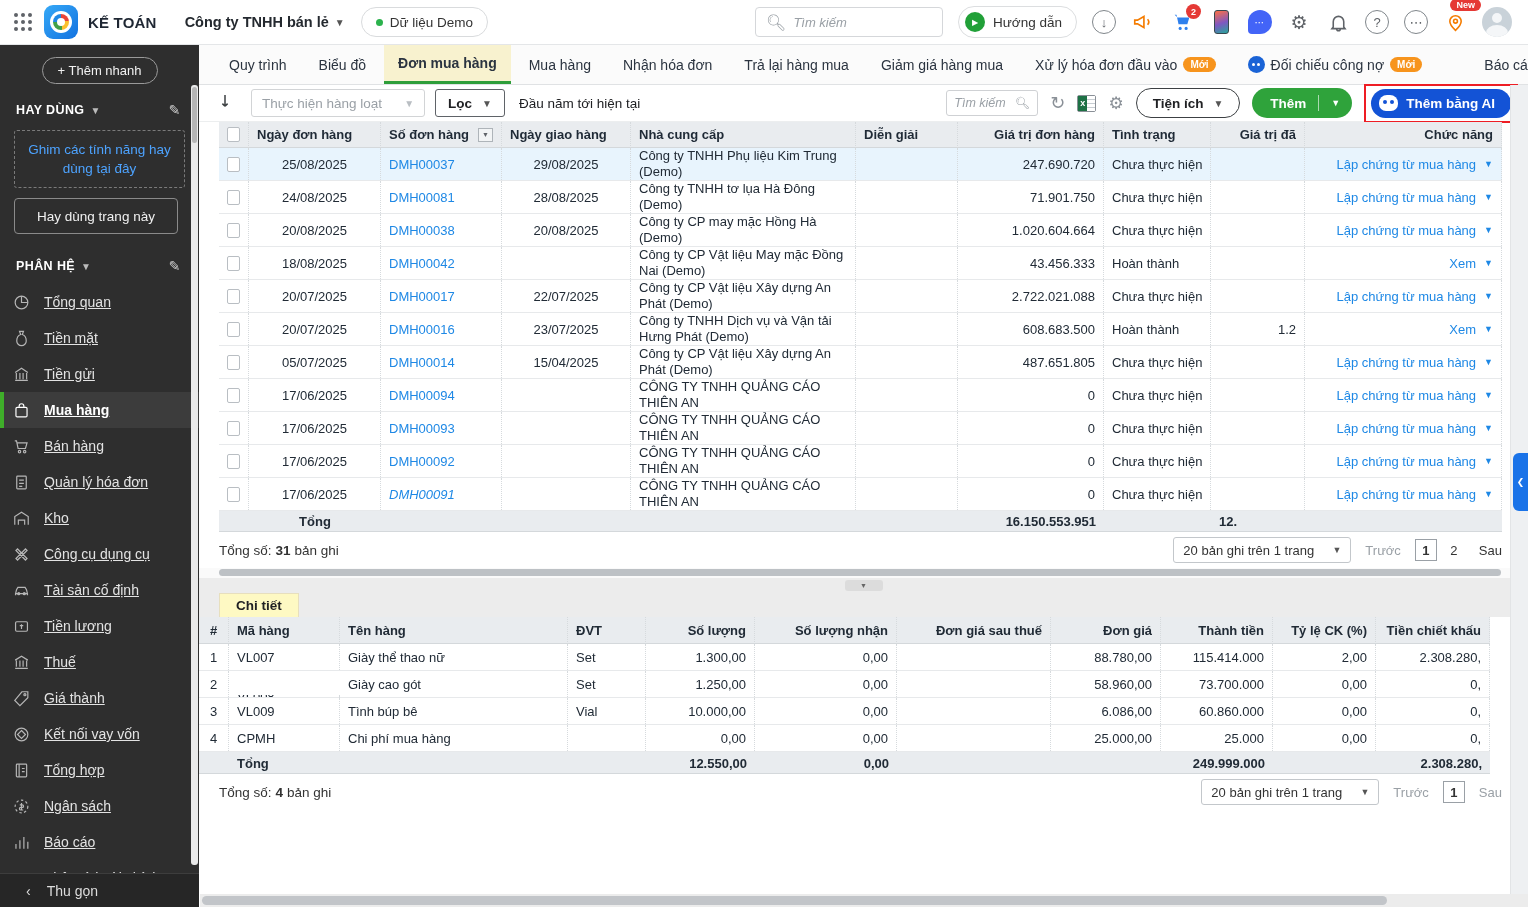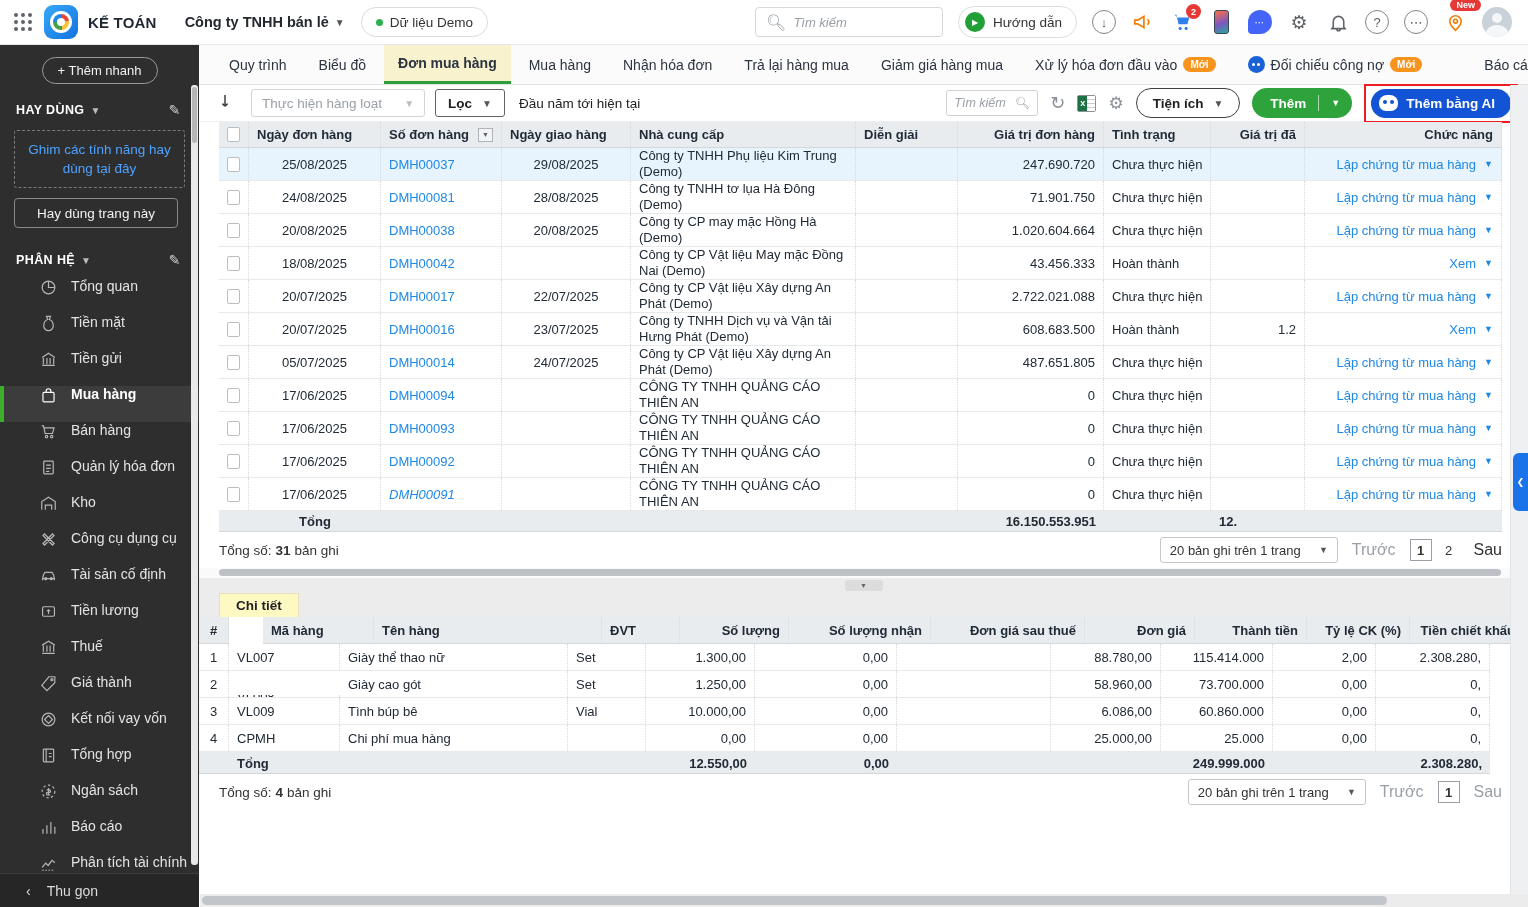--- a/index.html
+++ b/index.html
@@ -38,23 +38,23 @@
 
   
   .sidebar { position:absolute; top:45px; left:0; width:199px; height:862px; background:#2e2e2e; color:#e6e6e6; z-index:20; }
   .sb-scroll { position:absolute; top:40px; right:1px; width:7px; height:780px; background:#e9e9e9; border-radius:3px; }
   .sb-scroll i { position:absolute; top:2px; left:1px; width:5px; height:56px; background:#b5b5b5; border-radius:3px; }
   .quick-add { display:block; margin:12px auto 8px; width:116px; height:27px; border:1px solid #9a9a9a; border-radius:15px; background:transparent; color:#f1f1f1; font-size:13px; cursor:pointer; font-family:inherit; }
   .sb-head { display:flex; align-items:center; padding:10px 18px 6px 16px; font-size:12.5px; font-weight:bold; letter-spacing:.4px; color:#fff; }
   .sb-head .caret { color:#bbb; margin-left:6px; }
   .sb-head .pencil { margin-left:auto; color:#cfcfcf; font-size:14px; cursor:pointer; }
   .pin-box { margin:6px 14px; border:1px dashed #7a7a7a; border-radius:3px; padding:9px 6px; text-align:center; font-size:13.5px; color:#4da3ff; line-height:19px; }
-  .pin-page-btn { display:block; margin:10px 14px 14px; width:164px; height:30px; border:1px solid #8a8a8a; border-radius:4px; background:transparent; color:#f1f1f1; font-size:13.5px; cursor:pointer; font-family:inherit; }
+  .pin-page-btn { display:block; margin:10px 14px 14px; width:164px; height:36px; border:1px solid #8a8a8a; border-radius:4px; background:transparent; color:#f1f1f1; font-size:13.5px; cursor:pointer; font-family:inherit; }
   .sb-menu { margin-top:4px; }
-  .side-item { display:flex; gap:13px; height:36px; padding-left:35px; font-size:14px; color:#e3e3e3; cursor:pointer; border-left:4px solid transparent; }
+  .side-item { display:flex; align-items:center; gap:13px; height:36px; padding-left:8px; font-size:14px; color:#e3e3e3; cursor:pointer; border-left:4px solid transparent;text-decoration:underline; }
   .side-item .s-ico { width:19px; height:19px; color:#b6b6b6; flex:0 0 19px; }
   .side-item .s-ico svg { width:19px; height:19px; display:block; }
   .side-item.active { background:#3c3c3c; border-left:4px solid #3fae2a; color:#fff; font-weight:bold; }
   .side-item.active .s-ico { color:#fff; }
   .collapse-bar { position:absolute; bottom:0; left:0; width:199px; height:34px; background:#262626; border-top:1px solid #3d3d3d; display:flex; align-items:center; gap:16px; padding-left:26px; font-size:14px; color:#ddd; cursor:pointer; }
 
   
   .main { position:absolute; top:45px; left:199px; width:1329px; height:862px; background:#fff; }
 
   
@@ -107,21 +107,21 @@
   .action-link .dd { font-size:9px; }
   .filter-box { margin-left:auto; width:15px; height:14px; border:1px solid #aeb4b9; background:#f2f4f5; color:#5f6368; font-size:7px; display:flex; align-items:center; justify-content:center; cursor:pointer; }
   .totals-row { display:flex; width:1283px; height:21px; background:#e9ecef; border-bottom:1px solid #d4d8db; font-weight:bold; font-size:13px; color:#1f2a36; }
   .totals-row .t-cell { height:21px; }
 
   .records-row { display:flex; align-items:center; height:36px; padding:0 26px 0 20px; font-size:13.5px; color:#333; }
   .records-row b { margin:0 4px; }
   .pager { margin-left:auto; display:flex; align-items:center; gap:14px; }
   .page-size { display:flex; align-items:center; justify-content:space-between; width:178px; height:26px; border:1px solid #c3c7cb; border-radius:3px; padding:0 9px; font-size:13px; color:#333; cursor:pointer; }
   .page-size .dd { font-size:9px; color:#555; }
-  .pg-prev,.pg-next { font-size:16px; color:#9aa0a6; cursor:default;text-align:center; }
+  .pg-prev,.pg-next { font-size:13px; color:#9aa0a6; cursor:default;text-align:center; }
   .pg-next.on { color:#333; cursor:pointer; }
   .pg-num { min-width:22px; height:22px; display:flex; align-items:center; justify-content:center; font-size:13px; color:#333; cursor:pointer; }
   .pg-num.cur { border:1px solid #9aa0a6; background:#fff; font-weight:bold; }
 
   .hscroll1 { height:10px; background:#fafafa; padding:1px 20px; }
   .hscroll1 i { display:block; height:7px; width:1282px; background:#bdc1c5; border-radius:4px; }
   .splitter { height:14px; background:#ececec; position:relative; }
   .split-handle { position:absolute; left:50%; top:2px; transform:translateX(-50%); width:38px; height:11px; background:#dcdcdc; border-radius:3px; font-size:7px; color:#666; display:flex; align-items:center; justify-content:center; cursor:pointer; }
 
   
@@ -651,21 +651,21 @@
             </div>
           </div>
           <div class="t-row">
             <div class="t-cell center" style="width: 30px; flex: 0 0 30px;">
               <span class="cb"></span>
             </div>
             <div class="t-cell center" style="width: 132px; flex: 0 0 132px;">05/07/2025</div>
             <div class="t-cell left" style="width: 121px; flex: 0 0 121px;">
               <span class="link">DMH00014</span>
             </div>
-            <div class="t-cell center" style="width: 129px; flex: 0 0 129px;">24/07/2025</div>
+            <div class="t-cell center" style="width: 129px; flex: 0 0 129px;">15/04/2025</div>
             <div class="t-cell left wrap" style="width: 225px; flex: 0 0 225px;">Công ty CP Vật liệu Xây dựng An Phát (Demo)</div>
             <div class="t-cell left" style="width: 102px; flex: 0 0 102px;"></div>
             <div class="t-cell right" style="width: 146px; flex: 0 0 146px;">487.651.805</div>
             <div class="t-cell left" style="width: 107px; flex: 0 0 107px;">Chưa thực hiện</div>
             <div class="t-cell right" style="width: 94px; flex: 0 0 94px;"></div>
             <div class="t-cell right" style="width: 197px; flex: 0 0 197px;">
               <span class="action-link">
                 <span>Lập chứng từ mua hàng</span>
                 <span class="dd">▼</span>
               </span>
@@ -795,21 +795,21 @@
       <span class="split-handle">▼</span>
     </div>
 
     <div class="detail-tab-row">
       <span class="detail-tab">Chi tiết</span>
     </div>
     <div>
       <div class="d-head">
           <div class="d-row">
             <div class="t-cell center" style="width: 30px; flex: 0 0 30px;">#</div>
-            <div class="t-cell left" style="width: 111px; flex: 0 0 111px; margin-left: 34px;">Mã hàng</div>
+            <div class="t-cell left" style="width: 111px; flex: 0 0 111px;">Mã hàng</div>
             <div class="t-cell left" style="width: 228px; flex: 0 0 228px;">Tên hàng</div>
             <div class="t-cell left" style="width: 78px; flex: 0 0 78px;">ĐVT</div>
             <div class="t-cell right" style="width: 109px; flex: 0 0 109px;">Số lượng</div>
             <div class="t-cell right" style="width: 142px; flex: 0 0 142px;">Số lượng nhận</div>
             <div class="t-cell right" style="width: 154px; flex: 0 0 154px;">Đơn giá sau thuế</div>
             <div class="t-cell right" style="width: 110px; flex: 0 0 110px;">Đơn giá</div>
             <div class="t-cell right" style="width: 112px; flex: 0 0 112px;">Thành tiền</div>
             <div class="t-cell right" style="width: 103px; flex: 0 0 103px;">Tỷ lệ CK (%)</div>
             <div class="t-cell right" style="width: 114px; flex: 0 0 114px;">Tiền chiết khấu</div>
           </div>

